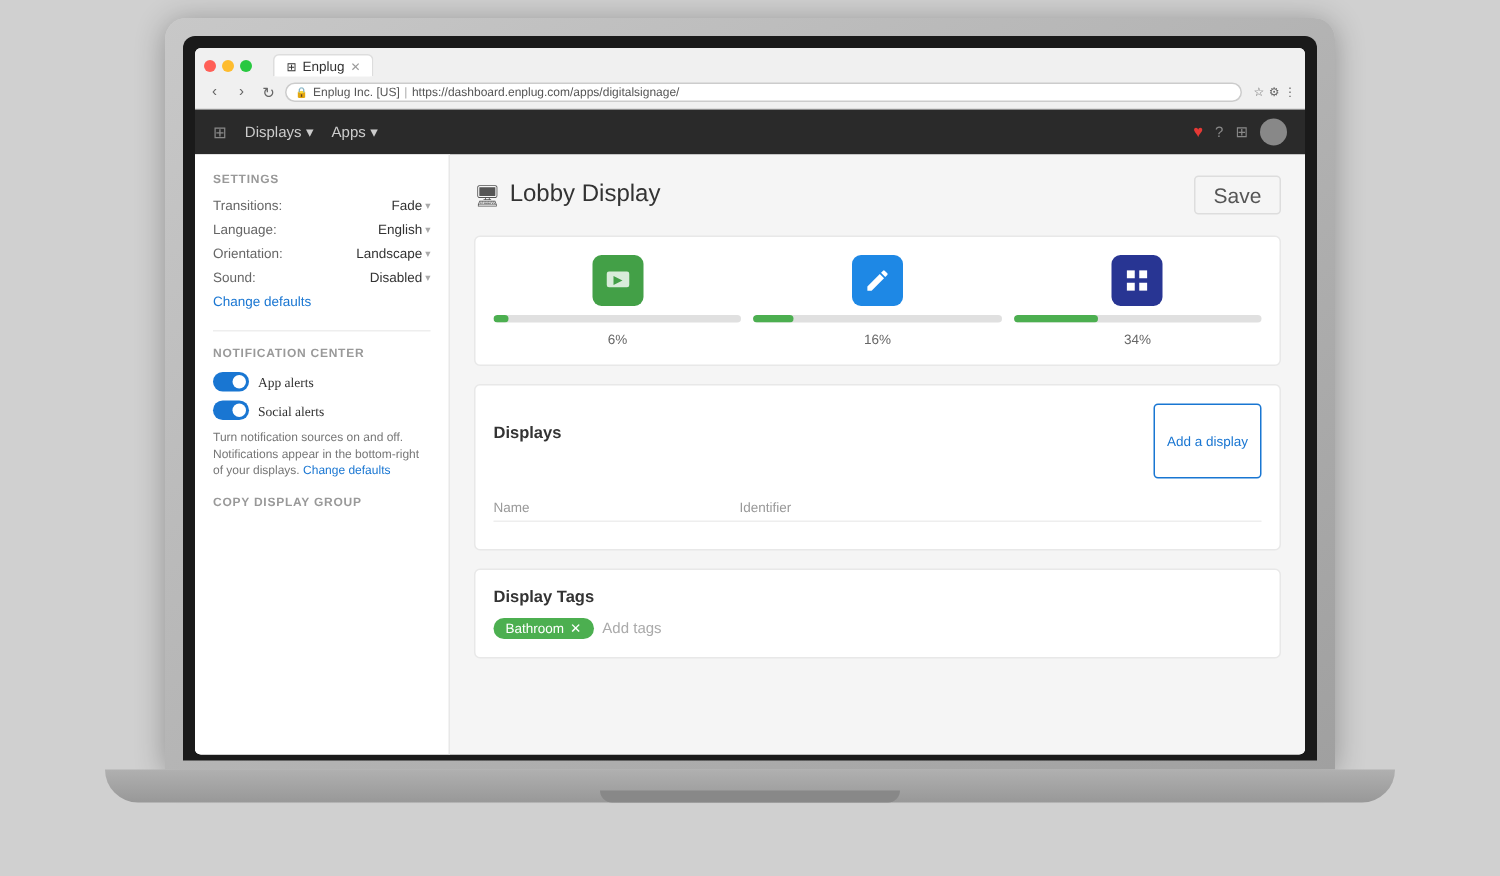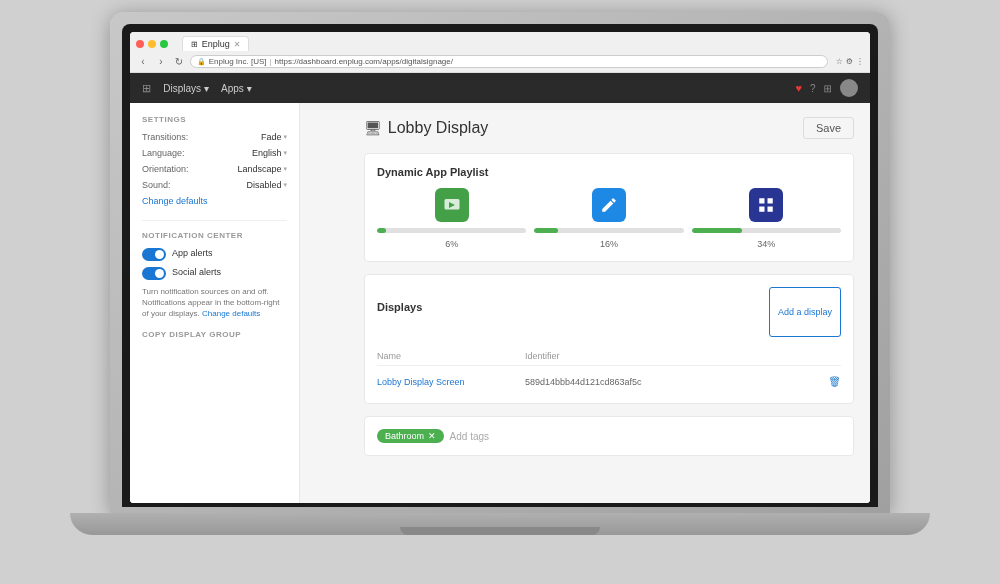--- a/index.html
+++ b/index.html
@@ -175,21 +175,20 @@
       width: 18px; height: 18px;
       border-radius: 50%;
       background: #888;
     }
 
     
     .page-content {
       display: flex;
       background: #f5f5f5;
       min-height: 400px;
-      gap: 48px;
     }
 
     .sidebar {
       width: 170px;
       background: #fff;
       padding: 12px;
       border-right: 1px solid #e8e8e8;
       flex-shrink: 0;
     }
 
@@ -230,23 +229,24 @@
     }
 
     .sidebar-divider {
       border: none;
       border-top: 1px solid #eee;
       margin: 10px 0;
     }
 
     .toggle-row {
       display: flex;
-      align-items: flex-start;
+      align-items: center;
       gap: 6px;
       margin-bottom: 6px;
+      font-family: Liberation Serif, serif;
     }
 
     .toggle {
       width: 24px;
       height: 13px;
       background: #1976d2;
       border-radius: 7px;
       position: relative;
       flex-shrink: 0;
     }
@@ -304,21 +304,21 @@
       color: #333;
     }
 
     .monitor-icon { font-size: 14px; color: #555; }
 
     .save-btn {
       background: #f5f5f5;
       border: 1px solid #ddd;
       border-radius: 3px;
       padding: 4px 12px;
-      font-size: 11px;
+      font-size: 14px;
       color: #555;
       cursor: pointer;
     }
 
     
     .card {
       background: #fff;
       border: 1px solid #e8e8e8;
       border-radius: 4px;
       padding: 12px;
@@ -578,21 +578,20 @@
 
               <div class="page-header">
                 <div class="page-title">
                   <span class="monitor-icon">🖥</span>
                   <span>Lobby Display</span>
                 </div>
                 <button class="save-btn">Save</button>
               </div>
 
               <div class="card">
-                <div class="card-title">Dynamic App Playlist</div>
                 <div class="playlist-apps" id="playlist-apps-container">
                 <div class="app-item">
                       <div class="app-icon app-icon-green" style="font-size: 14px;">
                         <svg width="18" height="18" viewBox="0 0 24 24" fill="none">
                           <rect x="2" y="4" width="20" height="14" rx="2" fill="white" opacity="0.8"></rect>
                           <path d="M8 8l8 4-8 4V8z" fill="#43a047"></path>
                         </svg>
                       </div>
                       <div class="progress-bar-container">
                         <div class="progress-bar-fill" style="width: 6%;"></div>
@@ -630,30 +629,24 @@
               <div class="card">
                 <div class="displays-header">
                   <div class="card-title">Displays</div>
                   <button class="add-display-btn">Add a display</button>
                 </div>
                 <div class="table-header">
                   <span class="col-name">Name</span>
                   <span class="col-id">Identifier</span>
                   <span class="col-action"></span>
                 </div>
-                <div id="displays-rows">
-                    <div class="table-row">
-                      <span class="row-name">Lobby Display Screen</span>
-                      <span class="row-id">589d14bbb44d121cd863af5c</span>
-                      <span class="row-delete">🗑</span>
-                    </div>
-                  </div>
               </div>
 
               <div class="card">
+                <div class="tags-header">Display Tags</div>
                 <div class="tags-container" id="tags-container">
                 <div class="tag-chip">
                       <span>Bathroom</span>
                       <span class="tag-close">✕</span>
                     </div>
                     <span class="add-tags-text">Add tags</span>
                   </div>
               </div>
 
             </div>

